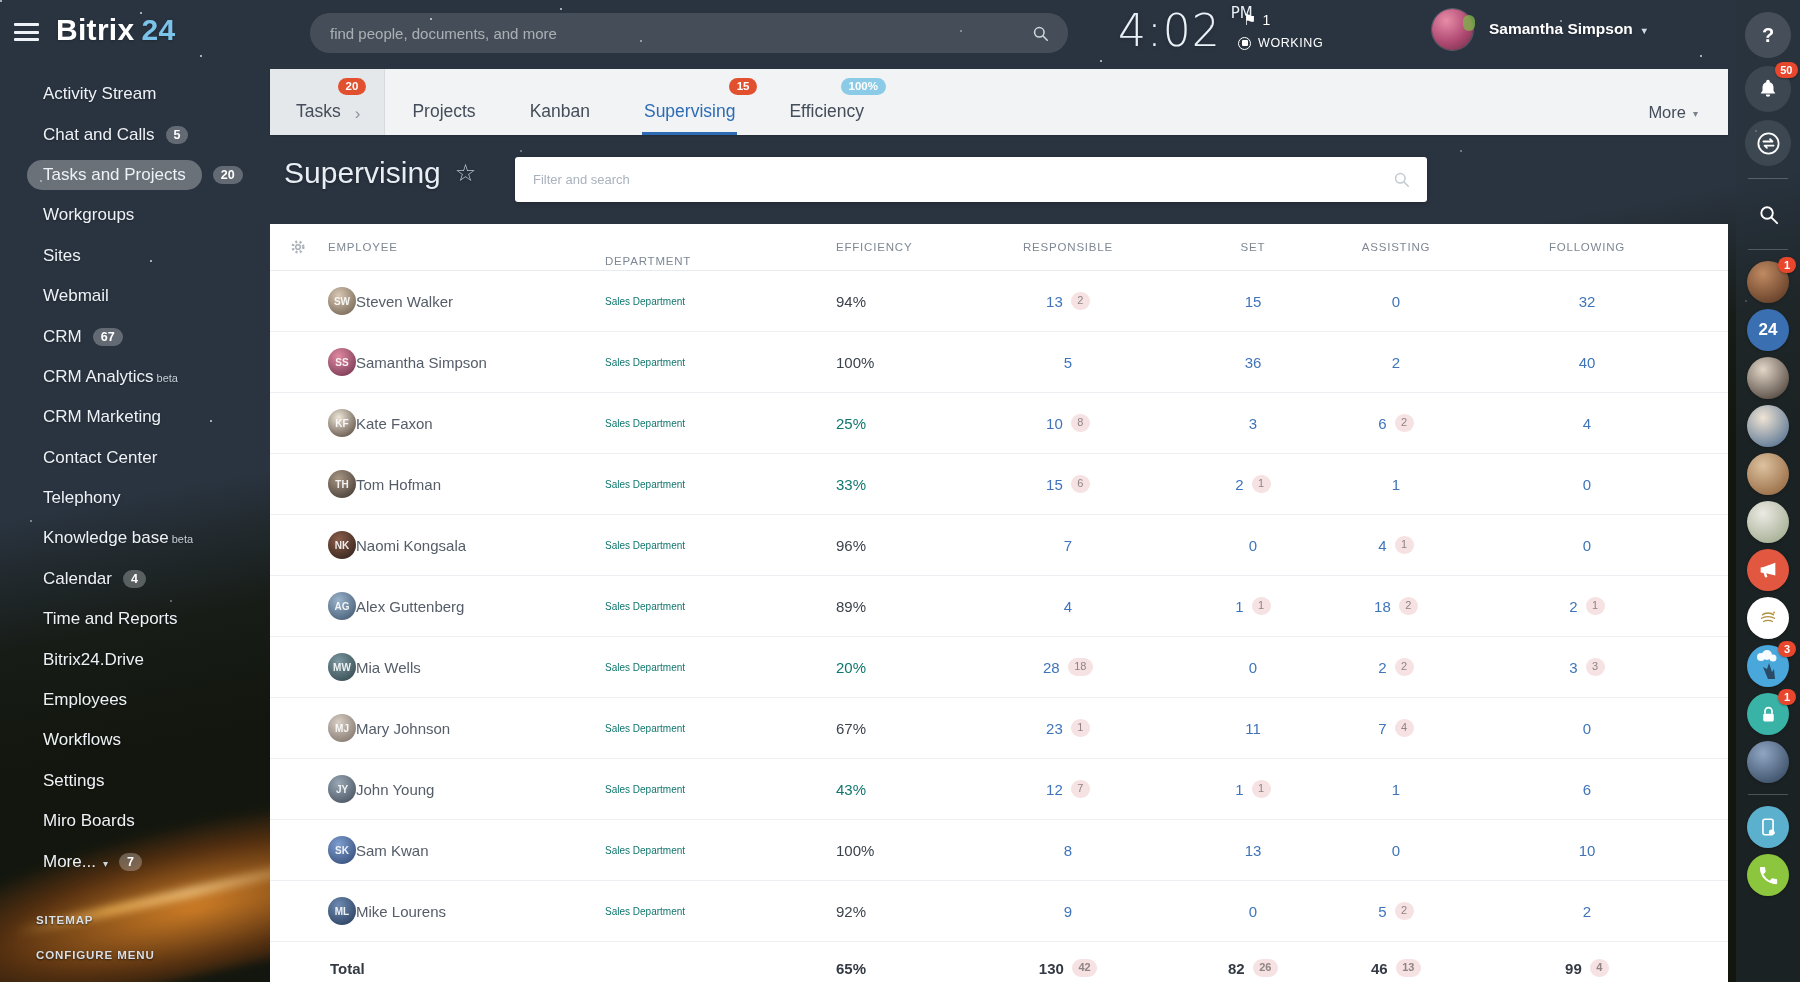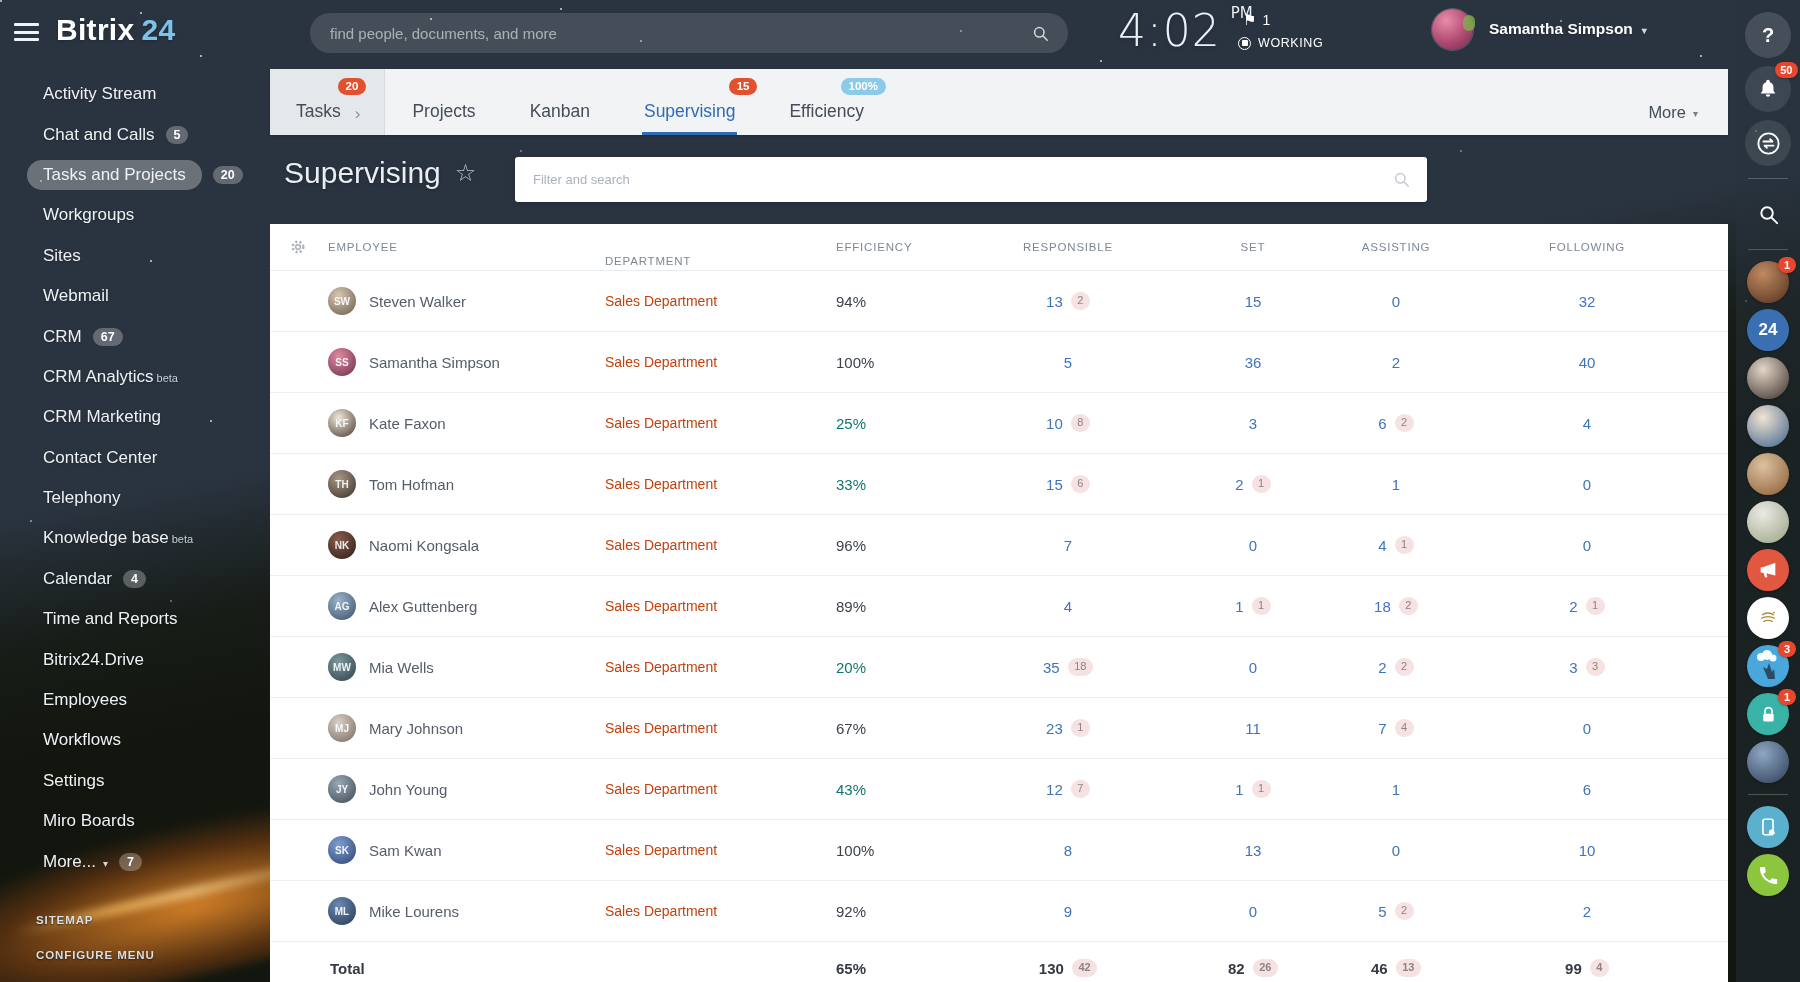--- a/index.html
+++ b/index.html
@@ -82,24 +82,24 @@
 
   
   .tablecard{position:absolute;left:270px;top:224px;width:1458px;height:758px;background:#fff;z-index:4;}
   .t-grid{display:grid;grid-template-columns:56px 274px 230px 146px 184px 186px 100px auto;align-items:center;}
   .t-head{height:46px;border-bottom:1px solid #e9ecef;}
   .t-head .gearcell{justify-self:center;cursor:pointer;display:flex;}
   .col-label{font-size:11.5px;color:#7e8893;letter-spacing:.8px;cursor:pointer;}
   .c-left2{padding-left:2px;}.c-left5{padding-left:5px;margin-top:28px;}.c-left6{padding-left:6px;}
   .c-center{justify-self:center;}
   .t-row{height:60px;border-bottom:1px solid #edeff2;}
-  .emp{display:flex;align-items:center;gap:13px;padding-left:2px;}
+  .emp{display:flex;align-items:center;gap:0;padding-left:2px;}
   .av{width:28px;height:28px;border-radius:50%;display:flex;align-items:center;justify-content:center;color:rgba(255,255,255,.9);font-size:10px;font-weight:700;flex:none;}
   .emp-name{color:#555d68;font-size:15px;cursor:pointer;}
-  .dept{color:#c2410c;font-size:14px;cursor:pointer;padding-left:5px;}
+  .dept{color:#0f766e;font-size:10px;cursor:pointer;padding-left:5px;}
   .eff{color:#3c434d;font-size:15px;padding-left:6px;}
   .eff.low{color:#0f766e;}
   .numcell{display:flex;align-items:center;justify-content:center;gap:8px;justify-self:center;}
   .num{color:#3f74bb;font-size:15px;cursor:pointer;}
   .pbadge{background:#f6e2e2;color:#8f8383;font-size:11px;border-radius:9px;padding:2px 6.5px;line-height:1.2;}
   .t-total{height:52px;font-weight:700;}
   .t-total .tlabel{color:#333a44;font-size:15px;padding-left:4px;}
   .t-total .eff{color:#333a44;font-weight:700;}
   .t-total .num{color:#333a44;cursor:default;}
 
@@ -419,21 +419,21 @@
       </div>
       <div class="t-grid t-row">
         <span></span>
    <span class="emp">
      <span class="av" style="background:radial-gradient(circle at 38% 30%, #7b98a0 0%, #2e4148 100%)">MW</span>
      <span class="emp-name">Mia Wells</span>
    </span>
    <span class="dept">Sales Department</span>
    <span class="eff low">20%</span>
    <span class="numcell">
-          <span class="num">35</span>
+          <span class="num">28</span>
           <span class="pbadge">18</span>
         </span>
         <span class="numcell">
           <span class="num">0</span>
         </span>
         <span class="numcell">
           <span class="num">2</span>
           <span class="pbadge">2</span>
         </span>
         <span class="numcell">

